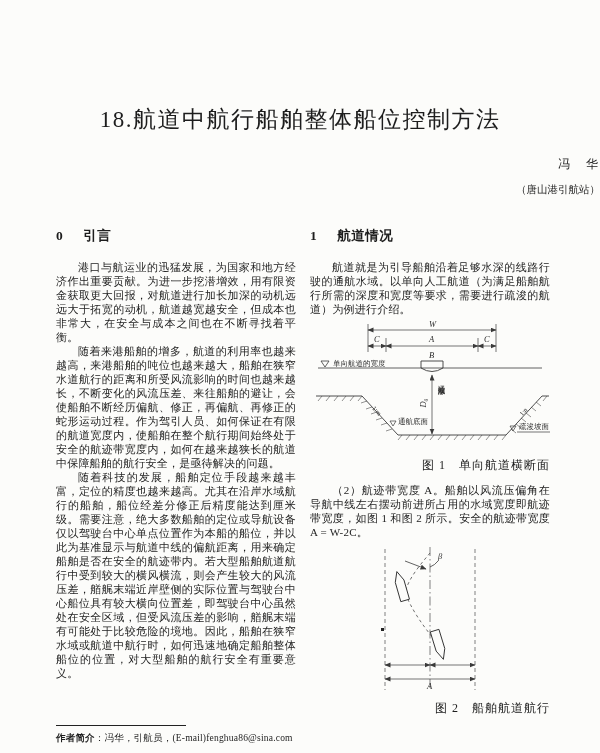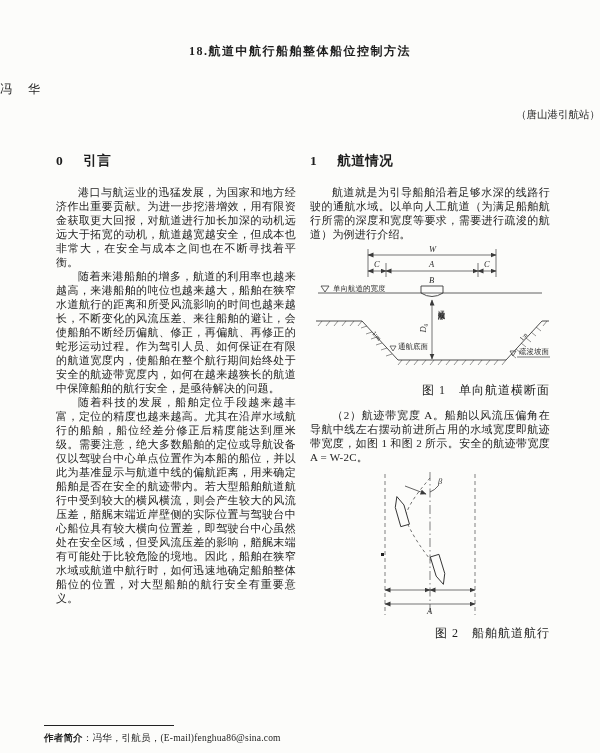--- a/index.html
+++ b/index.html
@@ -6,27 +6,27 @@
   .page{
     position:relative;
     width:600px;height:753px;
     margin:0 auto;
     background:#fcfcfa;
     color:#1d1d1d;
     font-family:"Liberation Serif","DejaVu Serif",serif;
     overflow:hidden;
   }
   .title{
-    padding-top:43px;
+    padding-top:104px;
     text-align:center;
-    font-size:12px;
-    font-weight:bold;
+    font-size:23px;
+    font-weight:normal;
     letter-spacing:1.5px;
   }
-  .author{text-align:left;margin-top:21px;font-size:12px;letter-spacing:2px;}
+  .author{text-align:right;margin-top:21px;font-size:12px;letter-spacing:2px;}
   .affil{text-align:right;margin-top:10px;font-size:10.5px;}
   .columns{
     display:flex;
     padding:30px 50px 0 56px;
     gap:14px;
   }
   .col{width:240px;}
   h2.sec{
     font-size:13.5px;
     font-weight:bold;
@@ -46,21 +46,21 @@
   .fig1{position:relative;width:240px;height:132px;margin:6px auto 0;}
   .fig1 svg{position:absolute;left:0;top:0;}
   .figlab{position:absolute;font-size:7.5px;white-space:nowrap;color:#2a2a2a;}
   .dimlab{font-style:italic;font-family:"Liberation Serif",serif;font-size:8.5px;}
   .vert{writing-mode:vertical-rl;letter-spacing:1px;}
   .figcap{text-align:right;font-size:12px;margin:3px 0 9px;letter-spacing:1px;}
   
   .fig2{position:relative;width:170px;height:152px;margin:6px auto 0;}
   .fig2 svg{position:absolute;left:0;top:0;}
   
-  .footer{position:absolute;left:44px;bottom:8px;width:430px;margin-top:32px;}
+  .footer{position:absolute;left:56px;bottom:8px;width:430px;margin-top:32px;}
   .footer .rule{width:130px;border-top:1.3px solid #222;margin-bottom:6px;}
   .footer .bio{font-size:9.5px;letter-spacing:.2px;}
   .footer .bio b{font-weight:bold;}
 </style>
 </head>
 <body>
 
 <div class="page">
 
   <div class="title">18.航道中航行船舶整体船位控制方法</div>

